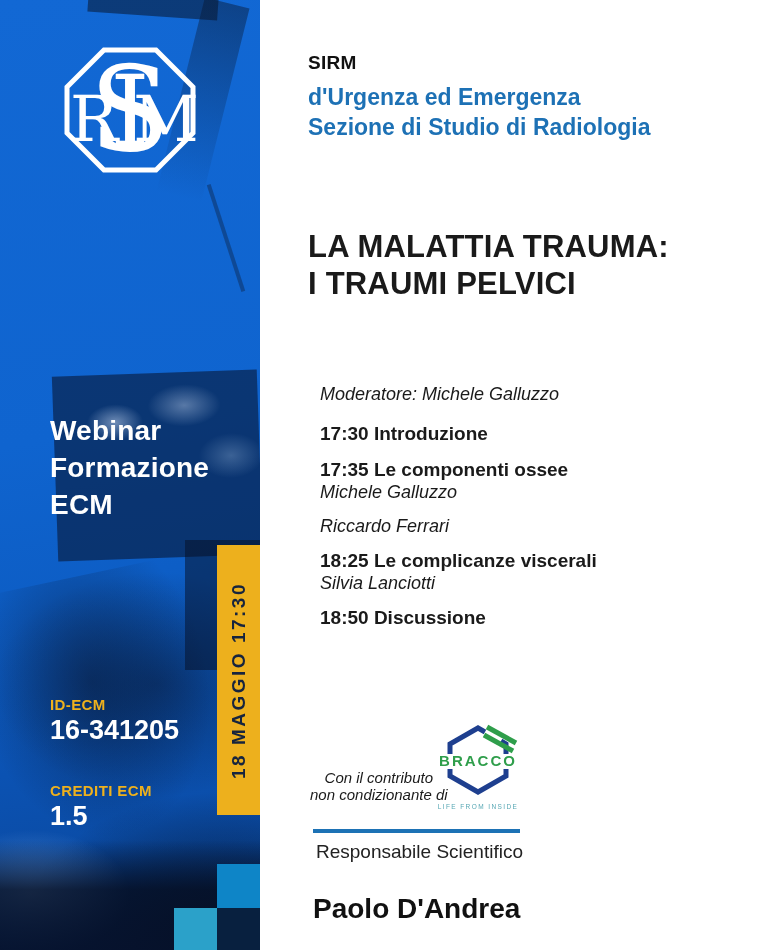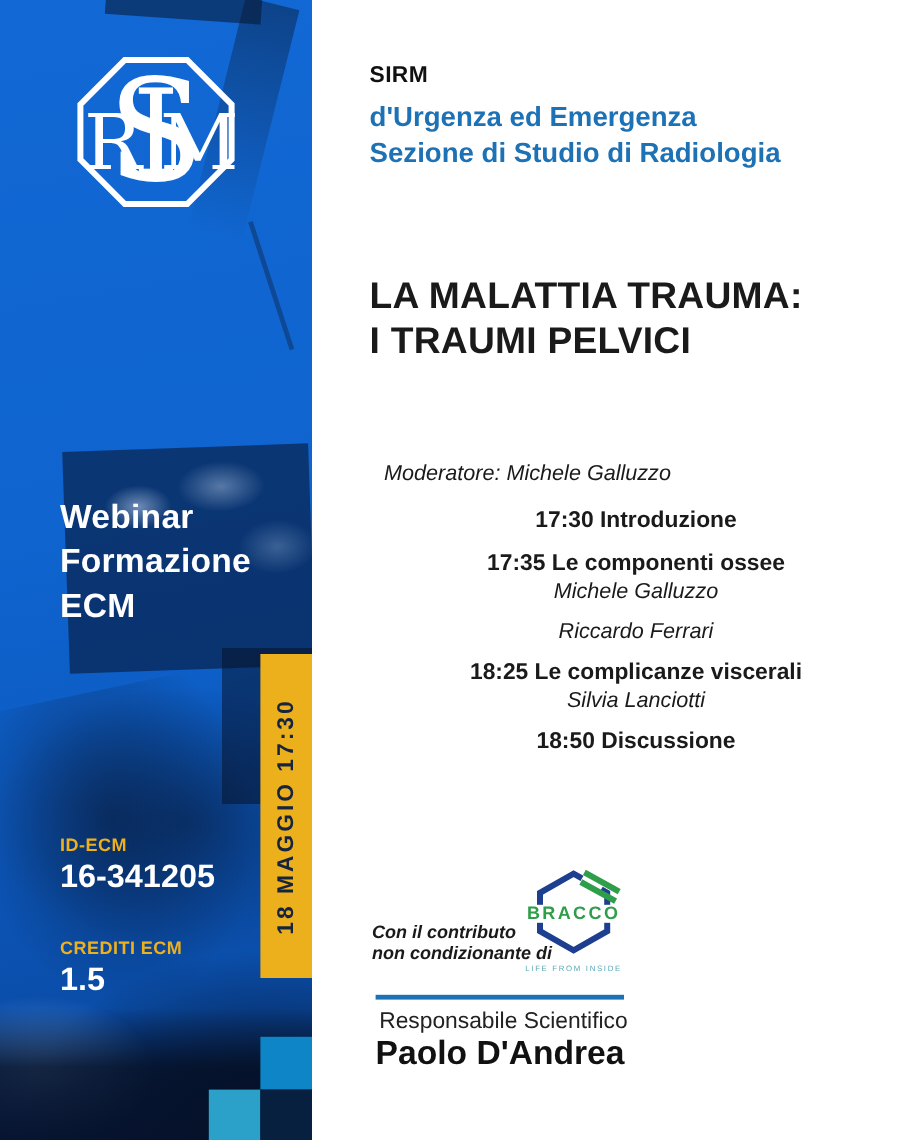--- a/index.html
+++ b/index.html
@@ -56,30 +56,30 @@
     writing-mode:vertical-rl;transform:rotate(180deg);
     color:#16243e;font-size:19px;font-weight:bold;letter-spacing:2.5px;white-space:nowrap;
   }
   
   .content{position:absolute;left:308px;top:0;width:430px;}
   .society{position:absolute;left:0;top:52px;font-size:19px;font-weight:800;color:#111111;letter-spacing:.3px;}
   .section-title{position:absolute;left:0;top:82px;font-size:23px;font-weight:bold;color:#1d71b5;line-height:30px;}
   .main-title{position:absolute;left:0;top:228px;font-size:31px;font-weight:800;color:#1a1a1a;line-height:37px;letter-spacing:.2px;}
   .program{position:absolute;left:12px;top:384px;width:420px;color:#1a1a1a;}
   .moderator{font-style:italic;font-size:18px;line-height:21px;margin-bottom:18px;}
-  .prog-item{margin-bottom:14px;text-align:center;}
+  .prog-item{margin-bottom:14px;}
   .prog-line{font-size:19px;font-weight:bold;line-height:22px;}
   .prog-speaker{font-size:18px;font-style:italic;line-height:20px;margin-top:1px;}
   .prog-speaker:empty{display:none;}
-  .sponsor-note{position:absolute;left:2px;top:769px;font-size:15px;font-weight:bold;font-style:italic;
-    color:#1a1a1a;line-height:17px;}
+  .sponsor-note{position:absolute;left:2px;top:769px;font-size:15px;font-weight:normal;font-style:italic;
+    color:#1a1a1a;line-height:17px;text-align:center;}
   .bracco-logo{position:absolute;left:120px;top:724px;}
   .divider{position:absolute;left:5px;top:829px;width:207px;height:4px;background:#1d72b5;}
   .footer-role{position:absolute;left:8px;top:841px;font-size:19px;color:#222222;line-height:22px;}
-  .footer-name{position:absolute;left:5px;top:861px;font-size:28px;font-weight:800;color:#111111;line-height:34px;}
+  .footer-name{position:absolute;left:5px;top:892px;font-size:28px;font-weight:800;color:#111111;line-height:34px;}
 </style>
 </head>
 <body>
 
 <div class="poster">
 
   <aside class="left-panel">
     <div class="bg-base">
       <div class="shape shape-top-bar"></div>
       <div class="shape shape-arm"></div>

